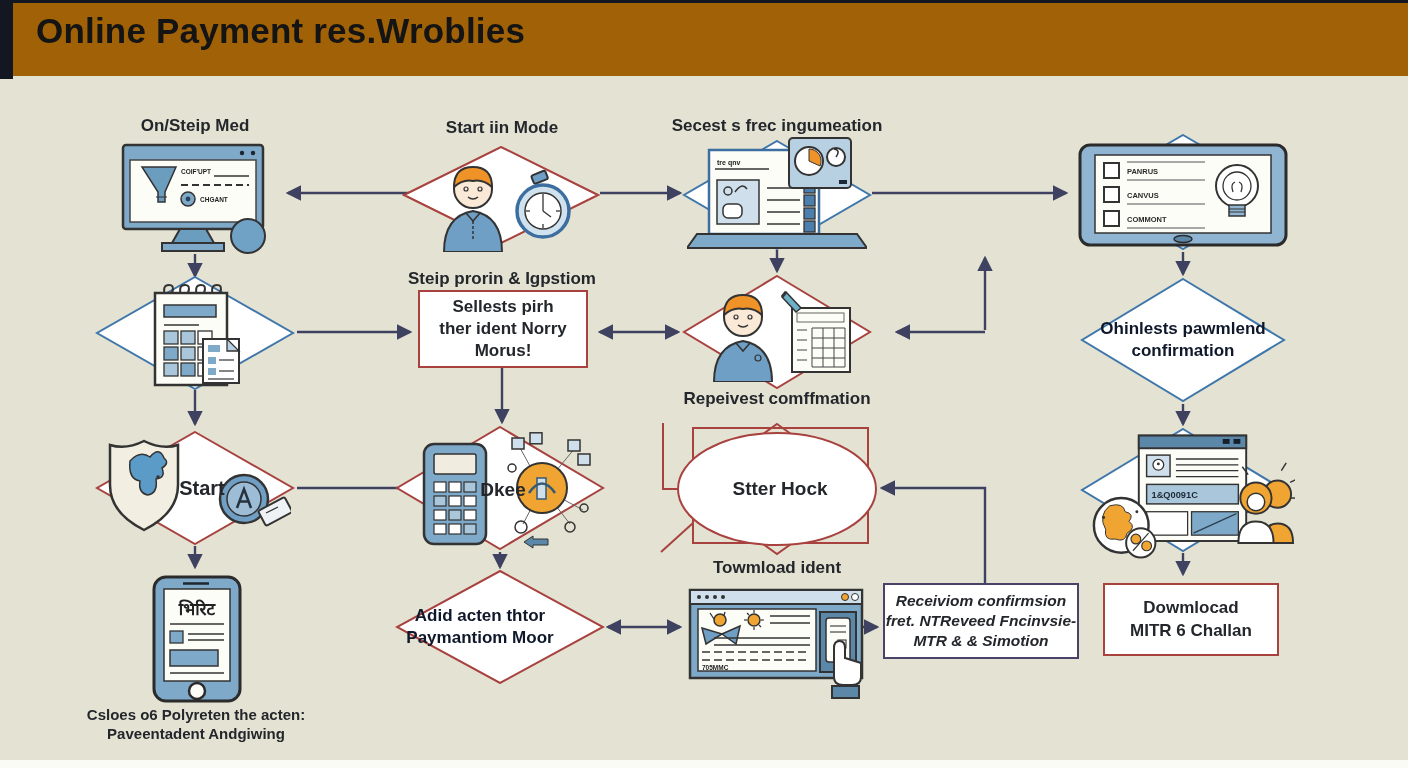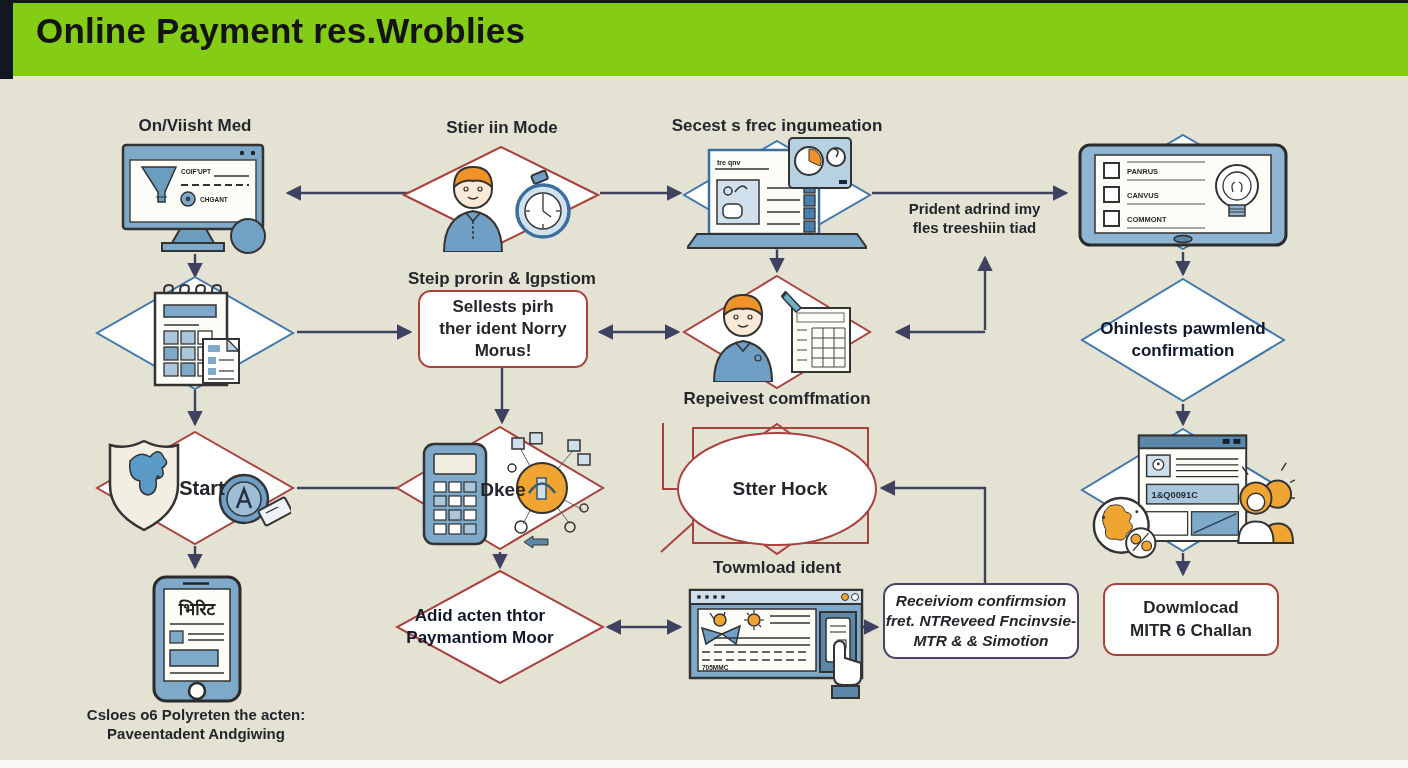--- a/index.html
+++ b/index.html
@@ -1,24 +1,24 @@
 <!DOCTYPE html>
 <html><head>
 <meta charset="utf-8">
 <style>
   html,body{margin:0;padding:0;background:#ffffff;font-family:"Liberation Sans",sans-serif;}
   .stage{position:relative;width:1408px;height:768px;background:#e4e3d3;overflow:hidden;}
-  .hdr{position:absolute;left:0;top:0;width:1408px;height:76px;background:#84cc16;border-top:3px solid #131722;box-sizing:border-box;}
+  .hdr{position:absolute;left:0;top:0;width:1408px;height:76px;background:#a16207;border-top:3px solid #131722;box-sizing:border-box;}
   .hdr-notch{position:absolute;left:0;top:0;width:13px;height:76px;background:#131722;}
   .title{position:absolute;left:36px;top:8px;margin:0;font-size:35px;font-weight:800;color:#141414;letter-spacing:.2px;}
   .conn{position:absolute;left:0;top:0;pointer-events:none;}
   .lbl{position:absolute;font-weight:bold;color:#23262b;text-align:center;white-space:pre-line;line-height:1.25;}
   .diamond{position:absolute;}
   .dtext{position:absolute;font-weight:bold;color:#0f172a;text-align:center;white-space:pre-line;display:flex;align-items:center;justify-content:center;line-height:1.3;}
-  .boxnode{position:absolute;background:#fff;display:flex;align-items:center;justify-content:center;font-weight:bold;text-align:center;color:#23262b;white-space:pre-line;box-sizing:border-box;line-height:1.3;border-radius:13px;}
+  .boxnode{position:absolute;background:#fff;display:flex;align-items:center;justify-content:center;font-weight:bold;text-align:center;color:#23262b;white-space:pre-line;box-sizing:border-box;line-height:1.3;}
   .icon{position:absolute;}
   .strip{position:absolute;left:0;top:760px;width:1408px;height:8px;background:#fbfbf6;}
   svg text{font-family:"Liberation Sans",sans-serif;}
 </style>
 </head>
 <body>
 
 <div class="stage">
 
   <div class="hdr">
@@ -57,41 +57,41 @@
 
     <g stroke="#a8423f" stroke-width="2" fill="none">
       <polygon points="777,424 868,489 777,554 686,489"></polygon>
       <rect x="693" y="428" width="175" height="115"></rect>
       <path d="M663,423 V489 H686"></path>
       <path d="M693,523 L661,552"></path>
       <ellipse cx="777" cy="489" rx="99" ry="56" fill="#ffffff"></ellipse>
     </g>
   </svg>
 
-  <div class="lbl" style="left:75px;top:115px;width:240px;font-size:17px;">On/Viisht Med</div>
+  <div class="lbl" style="left:75px;top:115px;width:240px;font-size:17px;">On/Steip Med</div>
 
   <svg class="icon" style="left:120px;top:142px;" width="152" height="112" viewBox="0 0 152 112">
     <rect x="3" y="3" width="140" height="84" rx="3" fill="#7ea9c8" stroke="#333" stroke-width="2.5"></rect>
     <circle cx="122" cy="11" r="2.2" fill="#1e2430"></circle>
       <circle cx="133" cy="11" r="2.2" fill="#1e2430"></circle>
     <rect x="10" y="18" width="126" height="62" fill="#fdfdf8" stroke="#444" stroke-width="1.5"></rect>
     <path d="M22,25 L56,25 L45,50 L45,60 L38,60 L38,50 Z" fill="#6b9dbf" stroke="#333" stroke-width="1.5"></path>
     <line x1="36" y1="55" x2="47" y2="55" stroke="#333" stroke-width="1"></line>
     <text x="61" y="32" font-size="6.5" font-weight="bold" fill="#222">COIF'UPT</text>
     <line x1="94" y1="34" x2="129" y2="34" stroke="#333" stroke-width="1.3"></line>
     <line x1="61" y1="43" x2="129" y2="43" stroke="#333" stroke-width="2" stroke-dasharray="7 4"></line>
     <circle cx="68" cy="57" r="7" fill="#7ea9c8" stroke="#333" stroke-width="1.5"></circle>
       <circle cx="68" cy="57" r="2.4" fill="#28435c"></circle>
     <text x="80" y="60" font-size="6.5" font-weight="bold" fill="#222">CHGANT</text>
     <path d="M60,87 L86,87 L94,101 L52,101 Z" fill="#6b9dbf" stroke="#333" stroke-width="2"></path>
     <rect x="42" y="101" width="62" height="8" fill="#7ea9c8" stroke="#333" stroke-width="2"></rect>
     <circle cx="128" cy="94" r="17" fill="#6fa2c4" stroke="#333" stroke-width="2"></circle>
   </svg>
 
-  <div class="lbl" style="left:392px;top:117px;width:220px;font-size:17px;">Stier iin Mode</div>
+  <div class="lbl" style="left:392px;top:117px;width:220px;font-size:17px;">Start iin Mode</div>
   <div class="diamond" style="left:402px;top:146px;">
     <svg width="198" height="98" viewBox="0 0 198 98">
         <polygon points="99,1 196,49 99,97 2,49" fill="#fff" stroke="#a8423f" stroke-width="2"></polygon>
       </svg>
   </div>
   <svg class="icon" style="left:428px;top:158px;" width="150" height="94" viewBox="0 0 150 94">
     <path d="M16,94 Q16,58 45,53 Q74,58 74,94 Z" fill="#6f9fc4" stroke="#333" stroke-width="2"></path>
     <path d="M38,55 L45,63 L52,55" fill="none" stroke="#333" stroke-width="1.5"></path>
     <line x1="45" y1="63" x2="45" y2="82" stroke="#333" stroke-width="1.5" stroke-dasharray="3 2"></line>
     <circle cx="45" cy="31" r="19" fill="#f9e9d6" stroke="#333" stroke-width="2"></circle>
@@ -170,22 +170,20 @@
     <line x1="50" y1="86" x2="128" y2="86" stroke="#555" stroke-width="1.2"></line>
     <circle cx="160" cy="44" r="21" fill="#fff" stroke="#333" stroke-width="2"></circle>
     <circle cx="160" cy="44" r="14" fill="none" stroke="#333" stroke-width="1.3"></circle>
     <path d="M156,50 q-3,-8 2,-10 m6,10 q3,-8 -2,-10" fill="none" stroke="#333" stroke-width="1.3"></path>
     <rect x="152" y="63" width="16" height="11" fill="#8fb5d2" stroke="#333" stroke-width="1.5"></rect>
     <line x1="152" y1="67" x2="168" y2="67" stroke="#333" stroke-width="1"></line>
       <line x1="152" y1="70" x2="168" y2="70" stroke="#333" stroke-width="1"></line>
     <ellipse cx="106" cy="97" rx="9" ry="3.5" fill="#5b87a8" stroke="#2b2b2b" stroke-width="1.5"></ellipse>
   </svg>
 
-  <div class="lbl" style="left:872px;top:200px;width:205px;font-size:15px;">Prident adrind imy
-fles treeshiin tiad</div>
 
   <div class="diamond" style="left:95px;top:276px;">
     <svg width="200" height="114" viewBox="0 0 200 114">
         <polygon points="100,1 198,57 100,113 2,57" fill="#fff" stroke="#4077ab" stroke-width="2"></polygon>
       </svg>
   </div>
   <svg class="icon" style="left:147px;top:283px;" width="96" height="104" viewBox="0 0 96 104">
     <g stroke="#333" stroke-width="2" fill="none">
       <path d="M18,12 q-3,-10 4,-10 q6,0 3,8"></path>
         <path d="M34,12 q-3,-10 4,-10 q6,0 3,8"></path>

